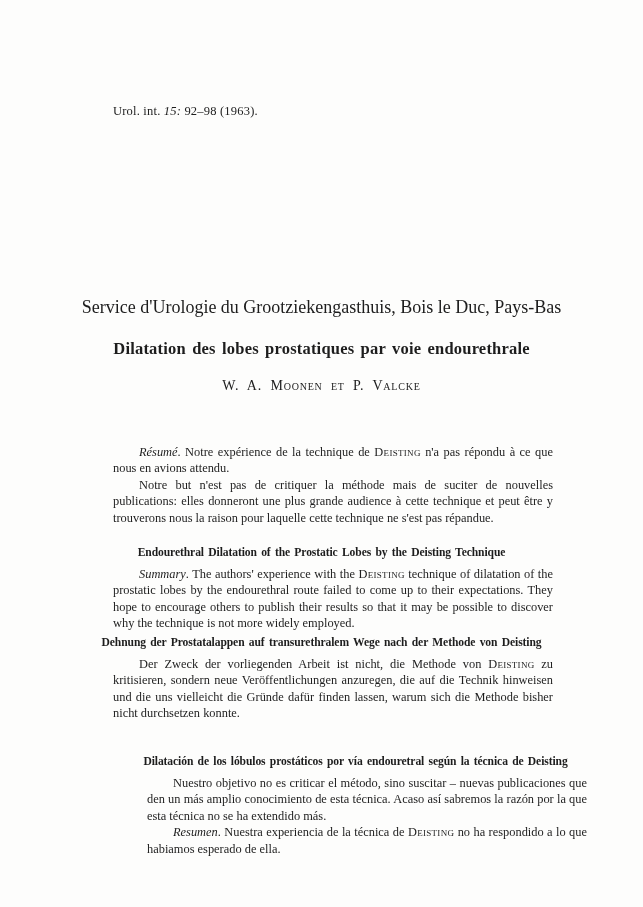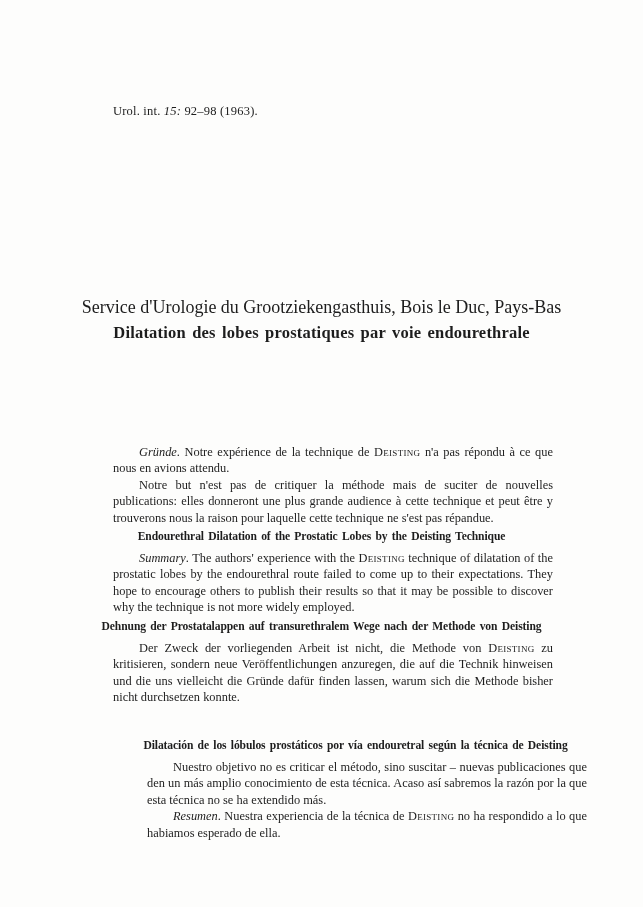--- a/index.html
+++ b/index.html
@@ -21,33 +21,33 @@
   }
   .affiliation{
     position:absolute;left:0;top:297px;width:643px;
     text-align:center;font-size:18px;
   }
   .title{
     position:absolute;left:0;top:322px;width:643px;margin:0;
     text-align:center;font-size:16.5px;font-weight:bold;line-height:22px;
     letter-spacing:0.2px;word-spacing:2px;
   }
-  .title-line{display:block;white-space:nowrap;}
+  .title-line{display:block;white-space:nowrap;margin-top:16px;}
   .authors{
     position:absolute;left:0;top:378px;width:643px;
     text-align:center;font-variant:small-caps;
     font-size:14px;letter-spacing:0.8px;word-spacing:4px;
   }
   .abstract{position:absolute;left:0;width:643px;}
   .abs-fr{top:444px;}
   .abs-en{top:530px;}
   .abs-de{top:620px;}
   .abs-es{top:739px;padding-left:34px;}
   .abs-heading{
-    margin:0 0 7px 0;
+    margin:16px 0 7px 0;
     font-size:11.6px;font-weight:bold;
     text-align:center;white-space:nowrap;
     letter-spacing:-0.1px;word-spacing:1.5px;
   }
   .paras{margin:0 90px 0 113px;width:440px;}
   .body-p{
     margin:0;
     font-size:12.4px;line-height:16.4px;
     text-indent:26px;text-align:justify;
   }
@@ -60,24 +60,25 @@
 <div class="page">
 
   <div class="journal-ref"><span class="seg-n">Urol. int. </span><span class="seg-i">15:</span><span class="seg-n"> 92–98 (1963).</span></div>
 
   <div class="affiliation">Service d'Urologie du Grootziekengasthuis, Bois le Duc, Pays-Bas</div>
 
   <h1 class="title">
     <span class="title-line">Dilatation des lobes prostatiques par voie endourethrale</span>
   </h1>
 
+  <div class="authors">W. A. Moonen et P. Valcke</div>
 
   <section class="abstract abs-fr">
     <div class="paras">
-        <p class="body-p"><span class="seg-i">Gründe</span><span class="seg-n">. Notre expérience de la technique de </span><span class="seg-sc">Deisting</span><span class="seg-n"> n'a pas répondu à ce que nous en avions attendu.</span></p>
+        <p class="body-p"><span class="seg-i">Résumé</span><span class="seg-n">. Notre expérience de la technique de </span><span class="seg-sc">Deisting</span><span class="seg-n"> n'a pas répondu à ce que nous en avions attendu.</span></p>
         <p class="body-p"><span class="seg-n">Notre but n'est pas de critiquer la méthode mais de suciter de nouvelles publications: elles donneront une plus grande audience à cette technique et peut être y trouverons nous la raison pour laquelle cette technique ne s'est pas répandue.</span></p>
       </div>
   </section>
 
   <section class="abstract abs-en">
     <h2 class="abs-heading">Endourethral Dilatation of the Prostatic Lobes by the Deisting Technique</h2>
     <div class="paras">
         <p class="body-p"><span class="seg-i">Summary</span><span class="seg-n">. The authors' experience with the </span><span class="seg-sc">Deisting</span><span class="seg-n"> technique of dilatation of the prostatic lobes by the endourethral route failed to come up to their expectations. They hope to encourage others to publish their results so that it may be possible to discover why the technique is not more widely employed.</span></p>
       </div>
   </section>

